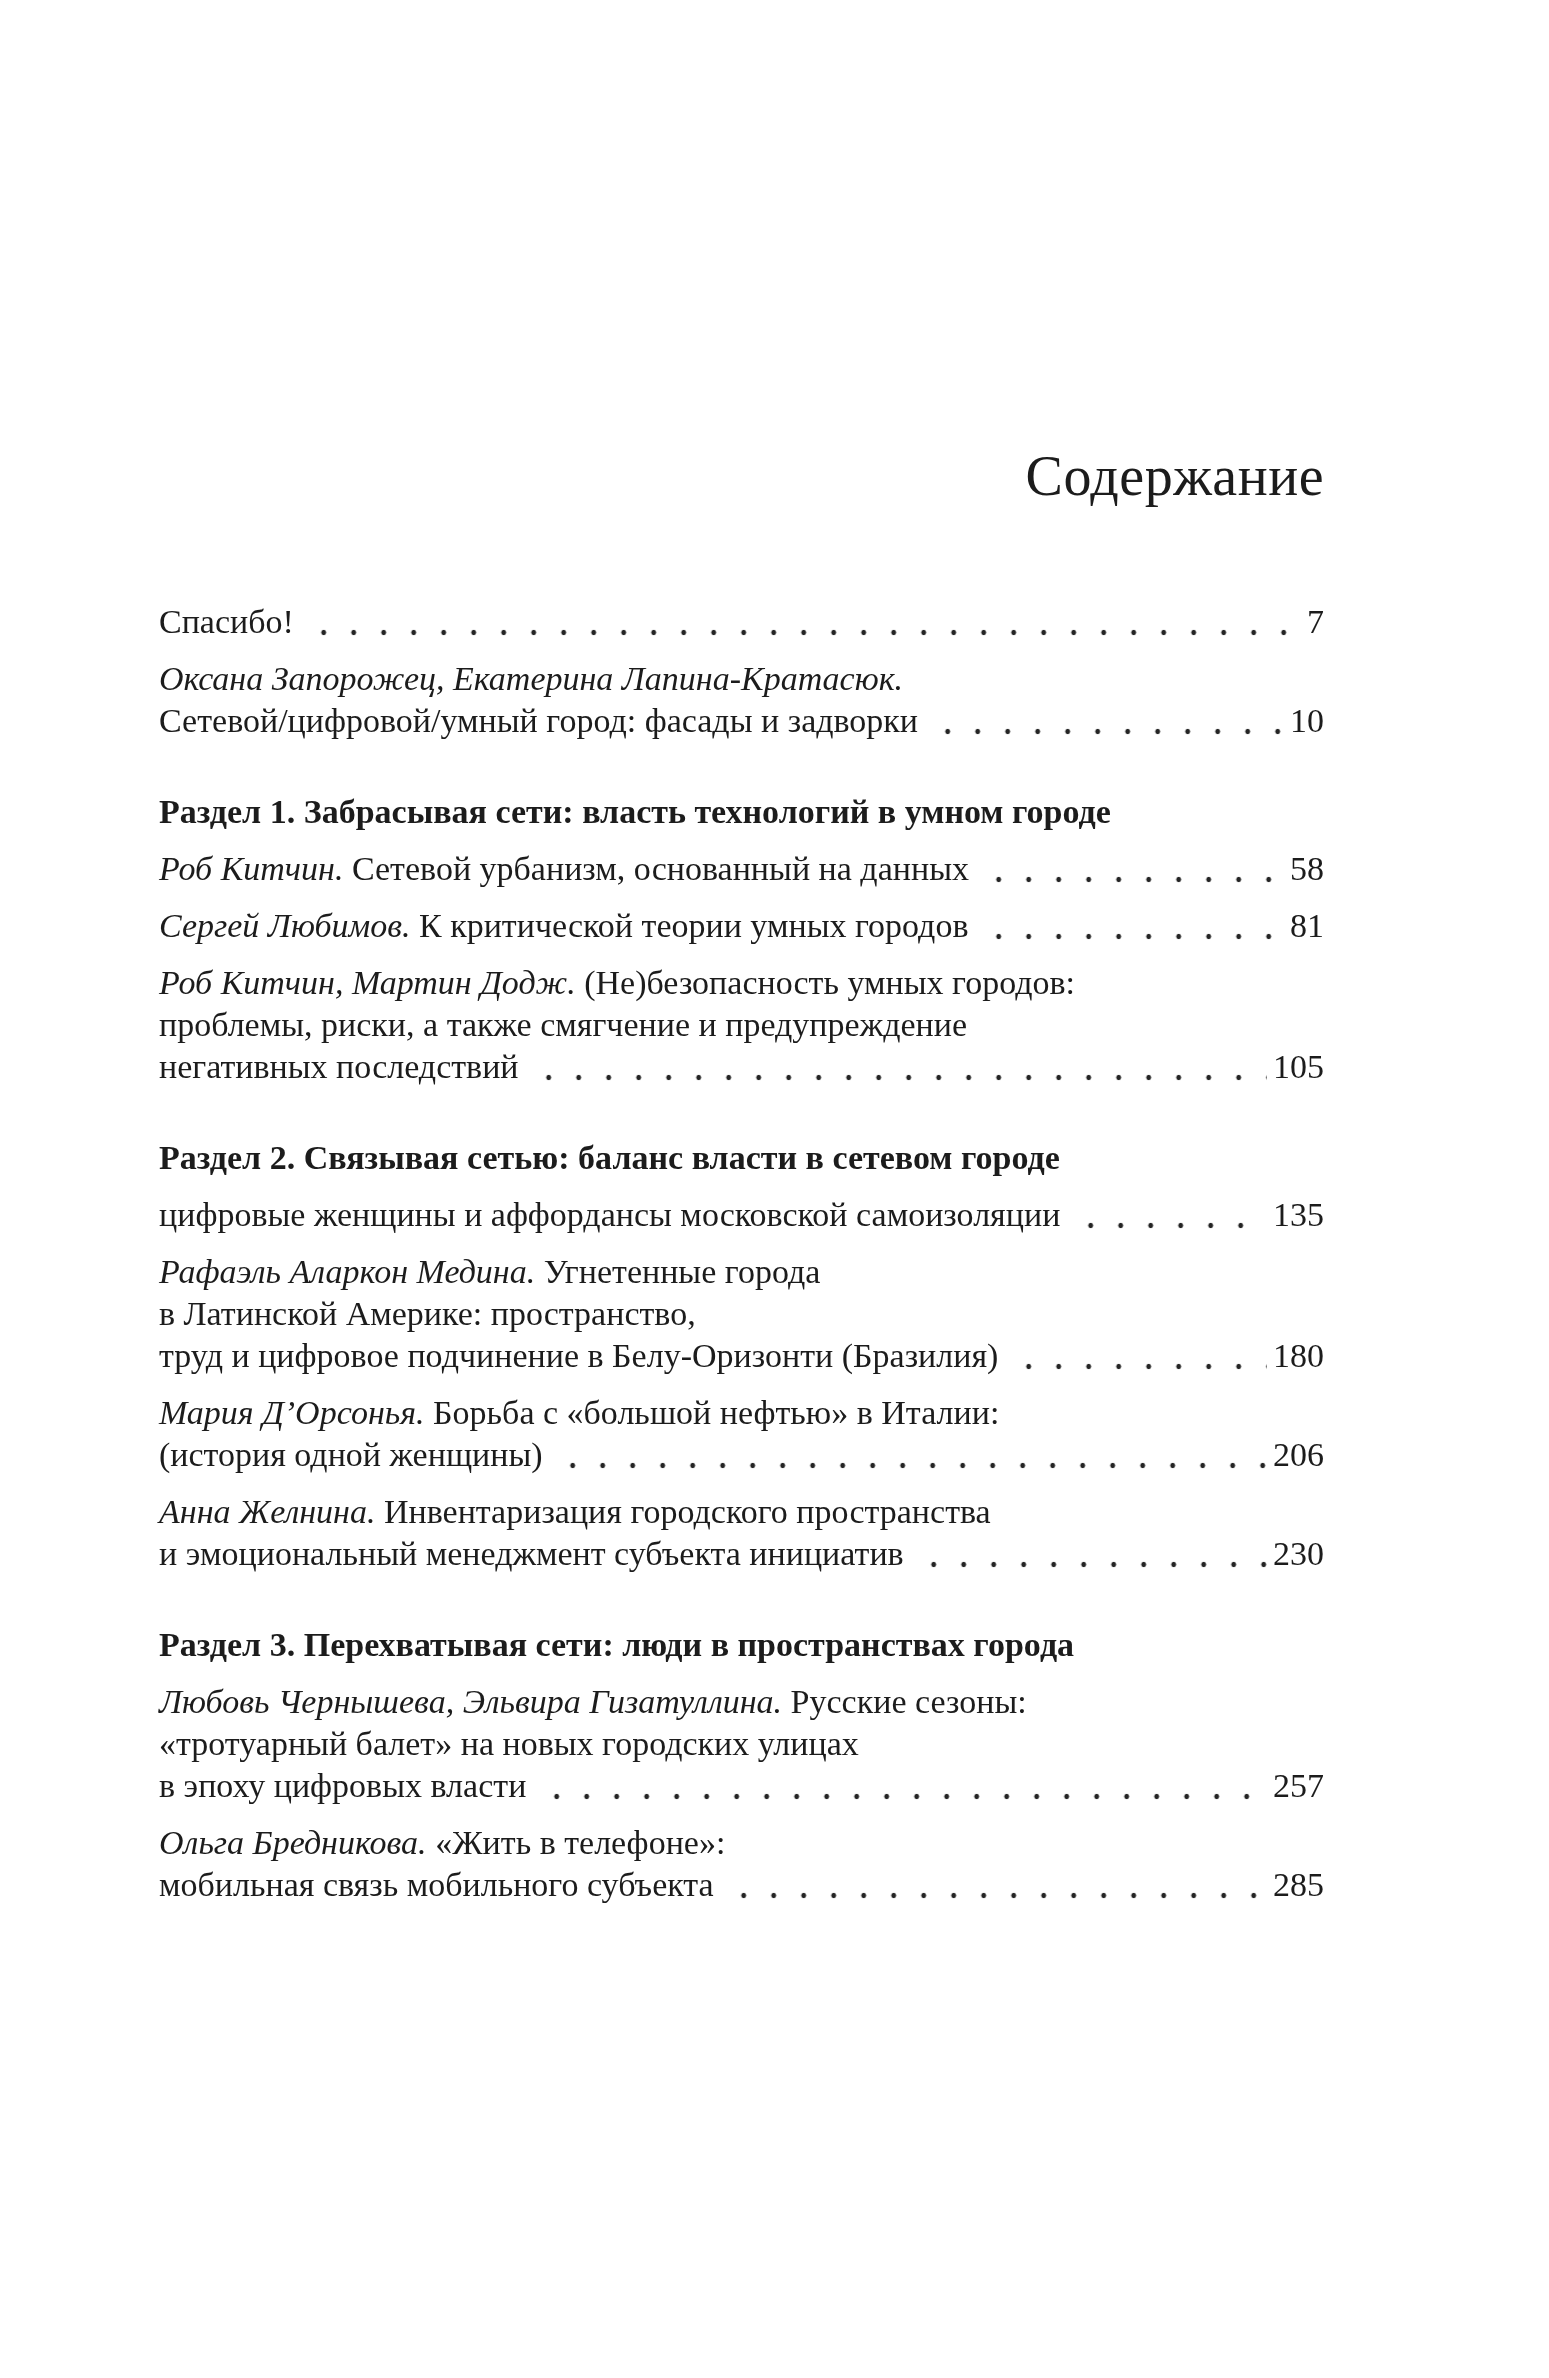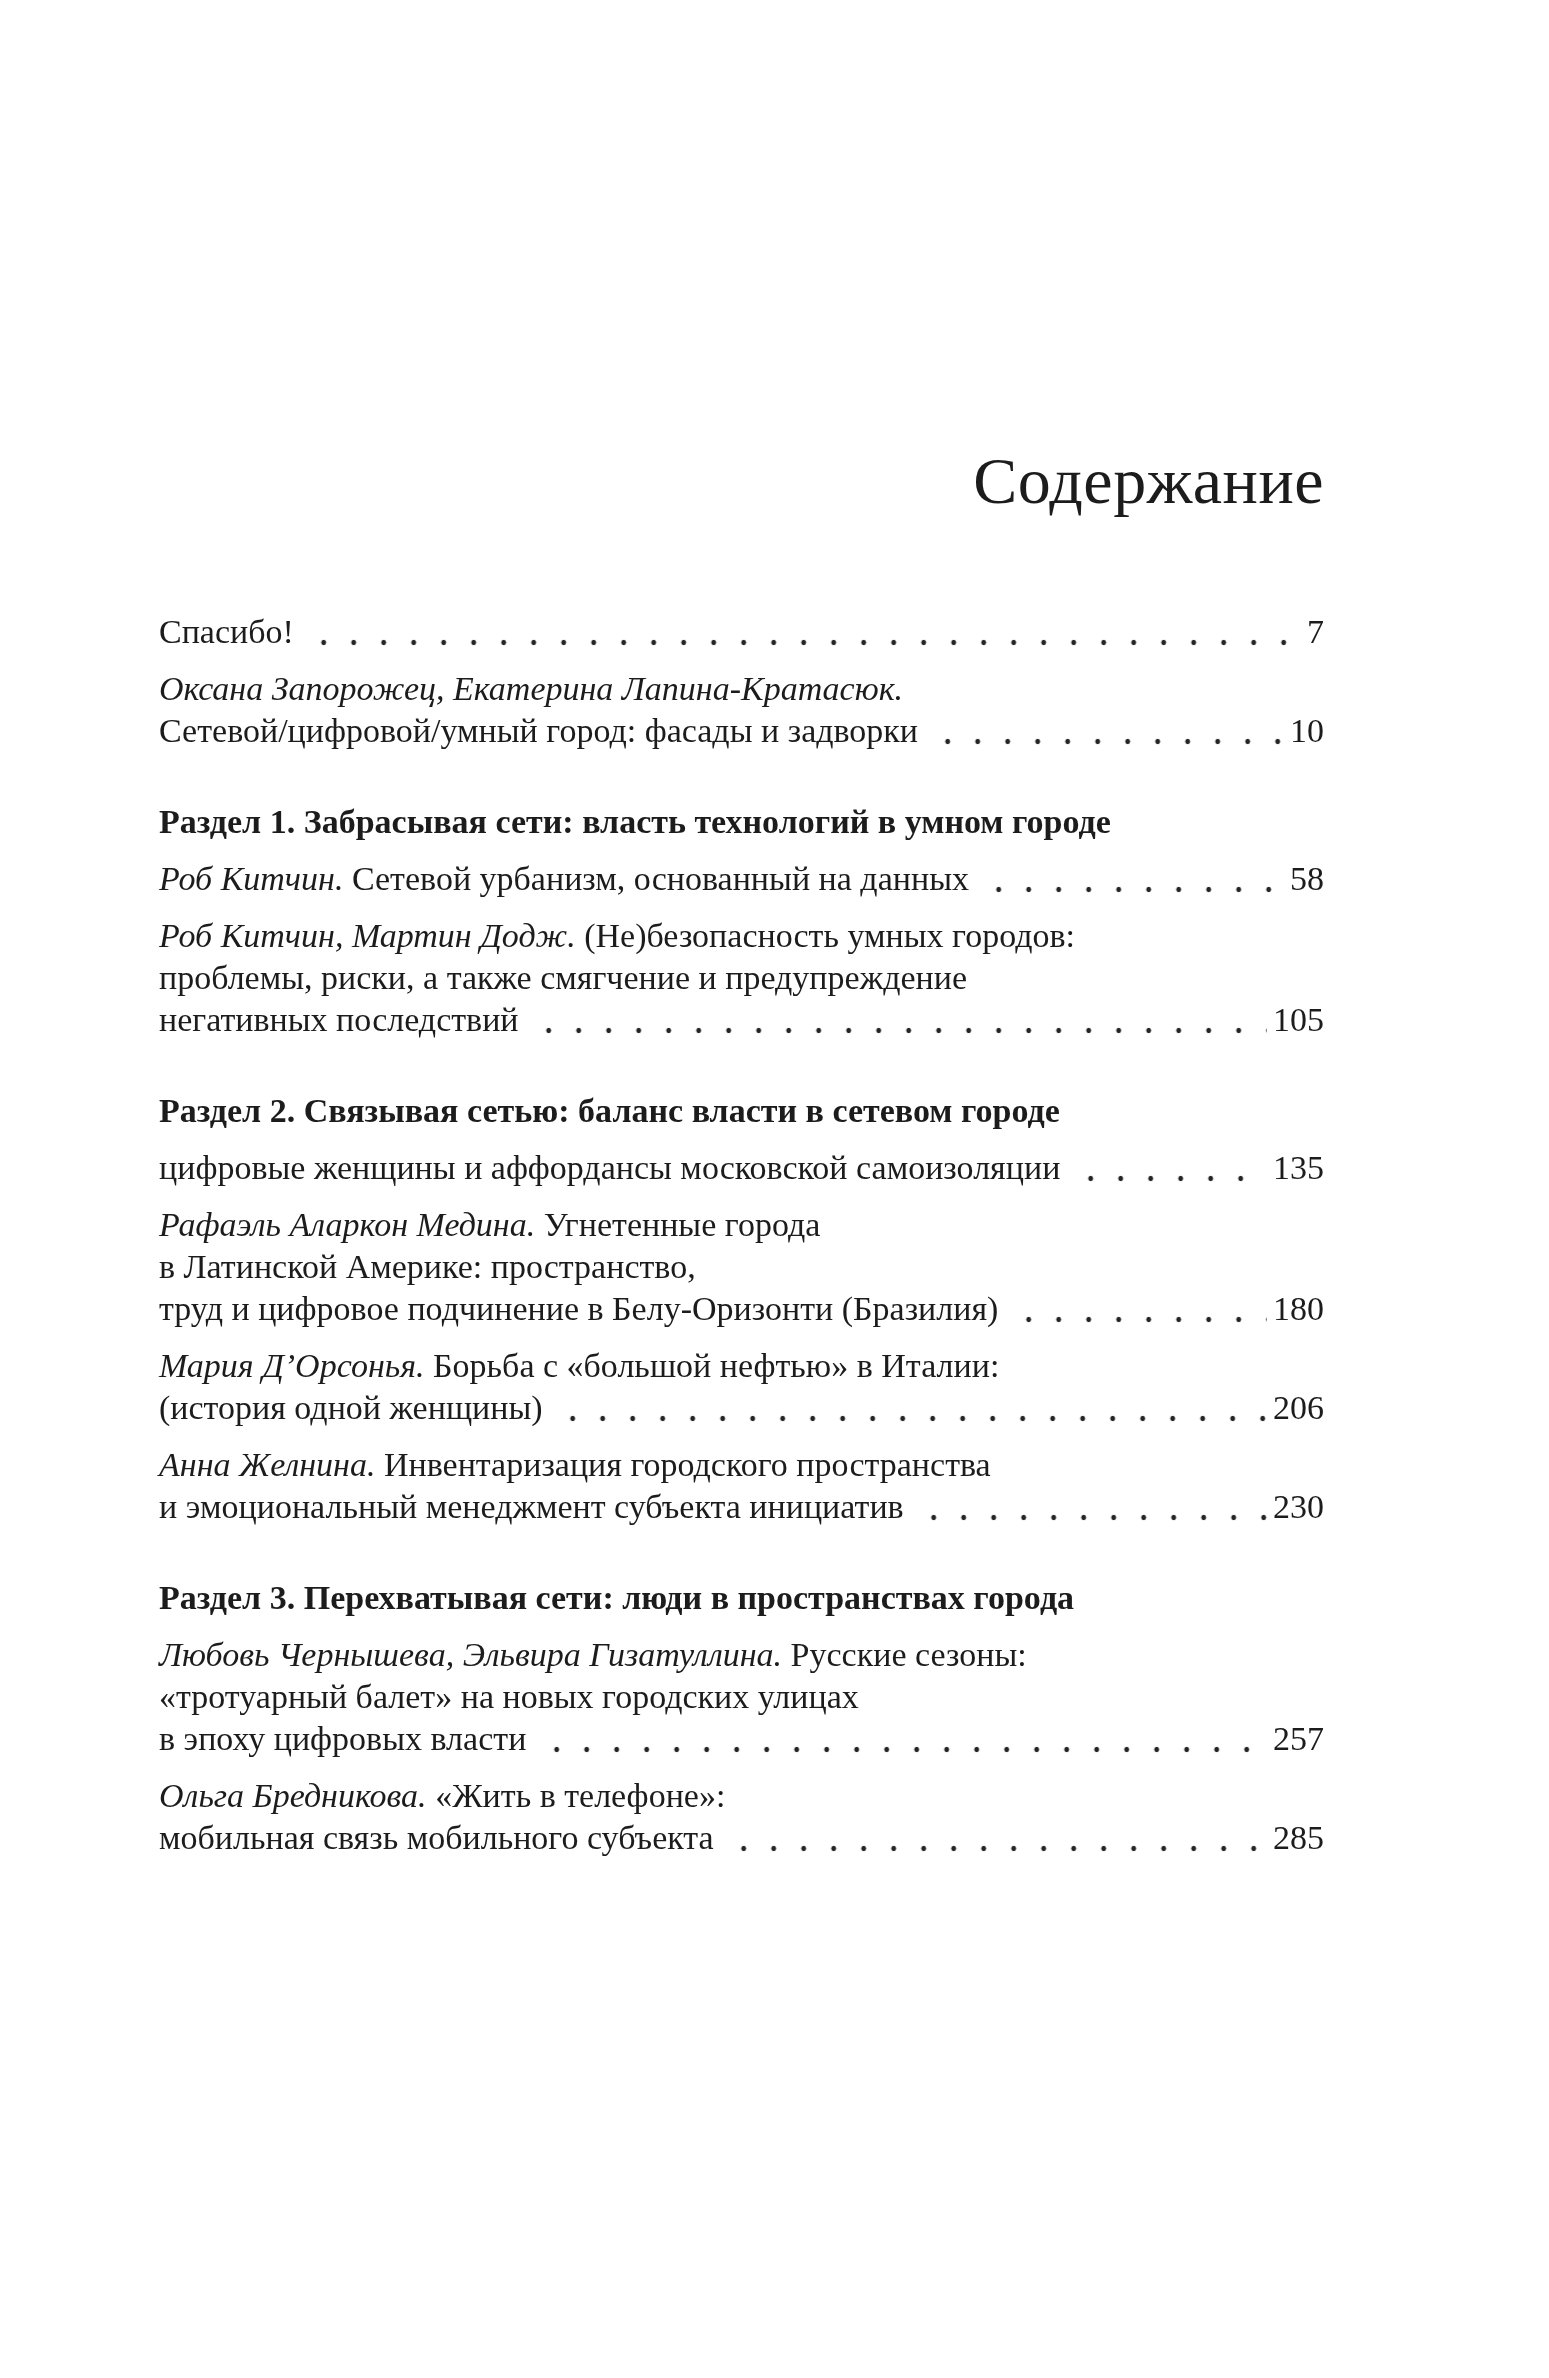--- a/index.html
+++ b/index.html
@@ -15,21 +15,21 @@
     overflow: hidden;
   }
   .page {
     box-sizing: border-box;
     width: 1550px;
     height: 2379px;
     padding: 448px 226px 0 159px;
   }
   .doc-title {
     margin: 0 0 97px 0;
-    font-size: 66px;
+    font-size: 56px;
     line-height: 1;
     font-weight: 400;
     text-align: right;
     letter-spacing: 0.5px;
   }
   .toc-list { width: 100%; margin-top: 29px; }
   .entry {
     font-size: 34px;
     line-height: 42px;
     margin-top: 15px;
@@ -87,20 +87,27 @@
         <div class="line"><span class="text"><span class="">Раздел 1. Забрасывая сети: власть технологий в умном городе</span></span></div>
       </div>
       <div class="entry">
         <div class="line with-page">
           <span class="text"><span class="it">Роб Китчин.</span><span class=""> Сетевой урбанизм, основанный на данных</span></span>
           <span class="leader"></span>
           <span class="pg">58</span>
         </div>
       </div>
       <div class="entry">
+        <div class="line with-page">
+          <span class="text"><span class="it">Сергей Любимов.</span><span class=""> К критической теории умных городов</span></span>
+          <span class="leader"></span>
+          <span class="pg">81</span>
+        </div>
+      </div>
+      <div class="entry">
         <div class="line"><span class="text"><span class="it">Роб Китчин, Мартин Додж.</span><span class=""> (Не)безопасность умных городов:</span></span></div>
         <div class="line"><span class="text"><span class="">проблемы, риски, а также смягчение и предупреждение</span></span></div>
         <div class="line with-page">
           <span class="text"><span class="">негативных последствий</span></span>
           <span class="leader"></span>
           <span class="pg">105</span>
         </div>
       </div>
       <div class="entry section">
         <div class="line"><span class="text"><span class="">Раздел 2. Связывая сетью: баланс власти в сетевом городе</span></span></div>

